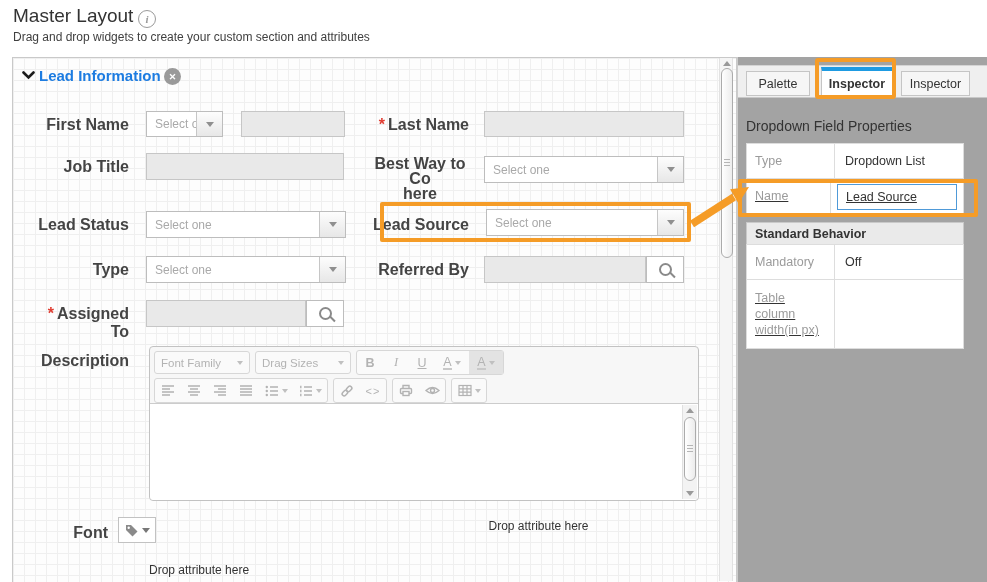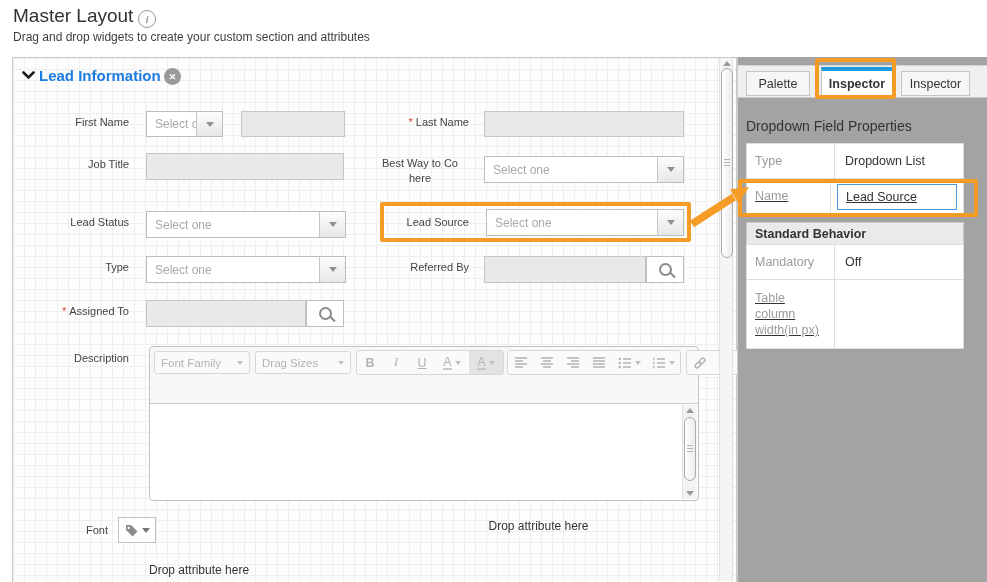--- a/index.html
+++ b/index.html
@@ -18,21 +18,21 @@
   .canvas{position:absolute;left:12px;top:57px;width:725px;height:571px;box-sizing:border-box;
     border:1px solid #c9c9c9;background-color:#fdfdfd;
     background-image:linear-gradient(to right,#efefef 1px,transparent 1px),
                      linear-gradient(to bottom,#efefef 1px,transparent 1px);
     background-size:11px 11px;}
   .sec-chevron{position:absolute;left:9px;top:13px;}
   .sec-title{position:absolute;left:26px;top:9px;font-size:15px;font-weight:bold;color:#1d7ce1;}
   .sec-close{position:absolute;left:151px;top:10px;width:17px;height:17px;border-radius:50%;
     background:#9a9a9a;color:#fff;font-size:9px;font-weight:bold;
     display:flex;align-items:center;justify-content:center;}
-  .lbl{position:absolute;width:98px;text-align:right;font-size:11px;font-weight:normal;color:#444;}
+  .lbl{position:absolute;width:98px;text-align:right;font-size:16px;font-weight:bold;color:#444;}
   .req{color:#e03c31;margin-right:3px;}
   .txt-input{position:absolute;box-sizing:border-box;background:#e9e9e9;border:1px solid #c6c6c6;}
   .dropdown{position:absolute;box-sizing:border-box;background:#fff;border:1px solid #bdbdbd;
     display:flex;align-items:stretch;}
   .dd-text{flex:1;padding:0 8px;font-size:12px;color:#a9a9a9;display:flex;align-items:center;
     overflow:hidden;white-space:nowrap;}
   .dd-btn{width:25px;border-left:1px solid #c6c6c6;background:linear-gradient(#fdfdfd,#e7e7e7);
     display:flex;align-items:center;justify-content:center;}
   .caret{width:0;height:0;border-left:4px solid transparent;border-right:4px solid transparent;
     border-top:5px solid #8f8f8f;}
@@ -49,21 +49,21 @@
   .vscroll .up{position:absolute;left:3px;top:3px;width:0;height:0;
     border-left:4px solid transparent;border-right:4px solid transparent;border-bottom:5px solid #999;}
   .vscroll .thumb{position:absolute;left:1px;top:10px;width:10px;height:188px;
     background:linear-gradient(90deg,#ffffff,#ececec);border:1px solid #ababab;border-radius:7px;}
   .grip{position:absolute;left:50%;top:50%;transform:translate(-50%,-50%);width:6px;height:8px;
     background:repeating-linear-gradient(#b5b5b5 0 1px,transparent 1px 3px);}
 
   
   .editor{position:absolute;left:136px;top:288px;width:550px;height:155px;box-sizing:border-box;
     border:1px solid #c2c2c2;border-radius:4px;background:#f7f7f7;}
-  .tb{position:absolute;left:4px;top:3px;right:4px;display:flex;flex-direction:row;gap:3px;}
+  .tb{position:absolute;left:4px;top:3px;right:4px;display:flex;flex-direction:column;gap:3px;}
   .tb-row{display:flex;gap:5px;align-items:center;}
   .tb-select{width:96px;height:23px;box-sizing:border-box;border:1px solid #d7d7d7;border-radius:3px;
     background:#fafafa;display:flex;align-items:center;padding:0 6px;font-size:11.5px;color:#b3b3b3;}
   .tb-select .tcaret{margin-left:auto;}
   .tcaret{width:0;height:0;border-left:3.5px solid transparent;border-right:3.5px solid transparent;
     border-top:4px solid #c0c0c0;}
   .tb-group{display:flex;align-items:center;height:23px;border:1px solid #d7d7d7;border-radius:3px;
     background:#fafafa;}
   .tb-btn{width:26px;height:100%;display:flex;align-items:center;justify-content:center;
     color:#b3b3b3;font-size:12.5px;}

